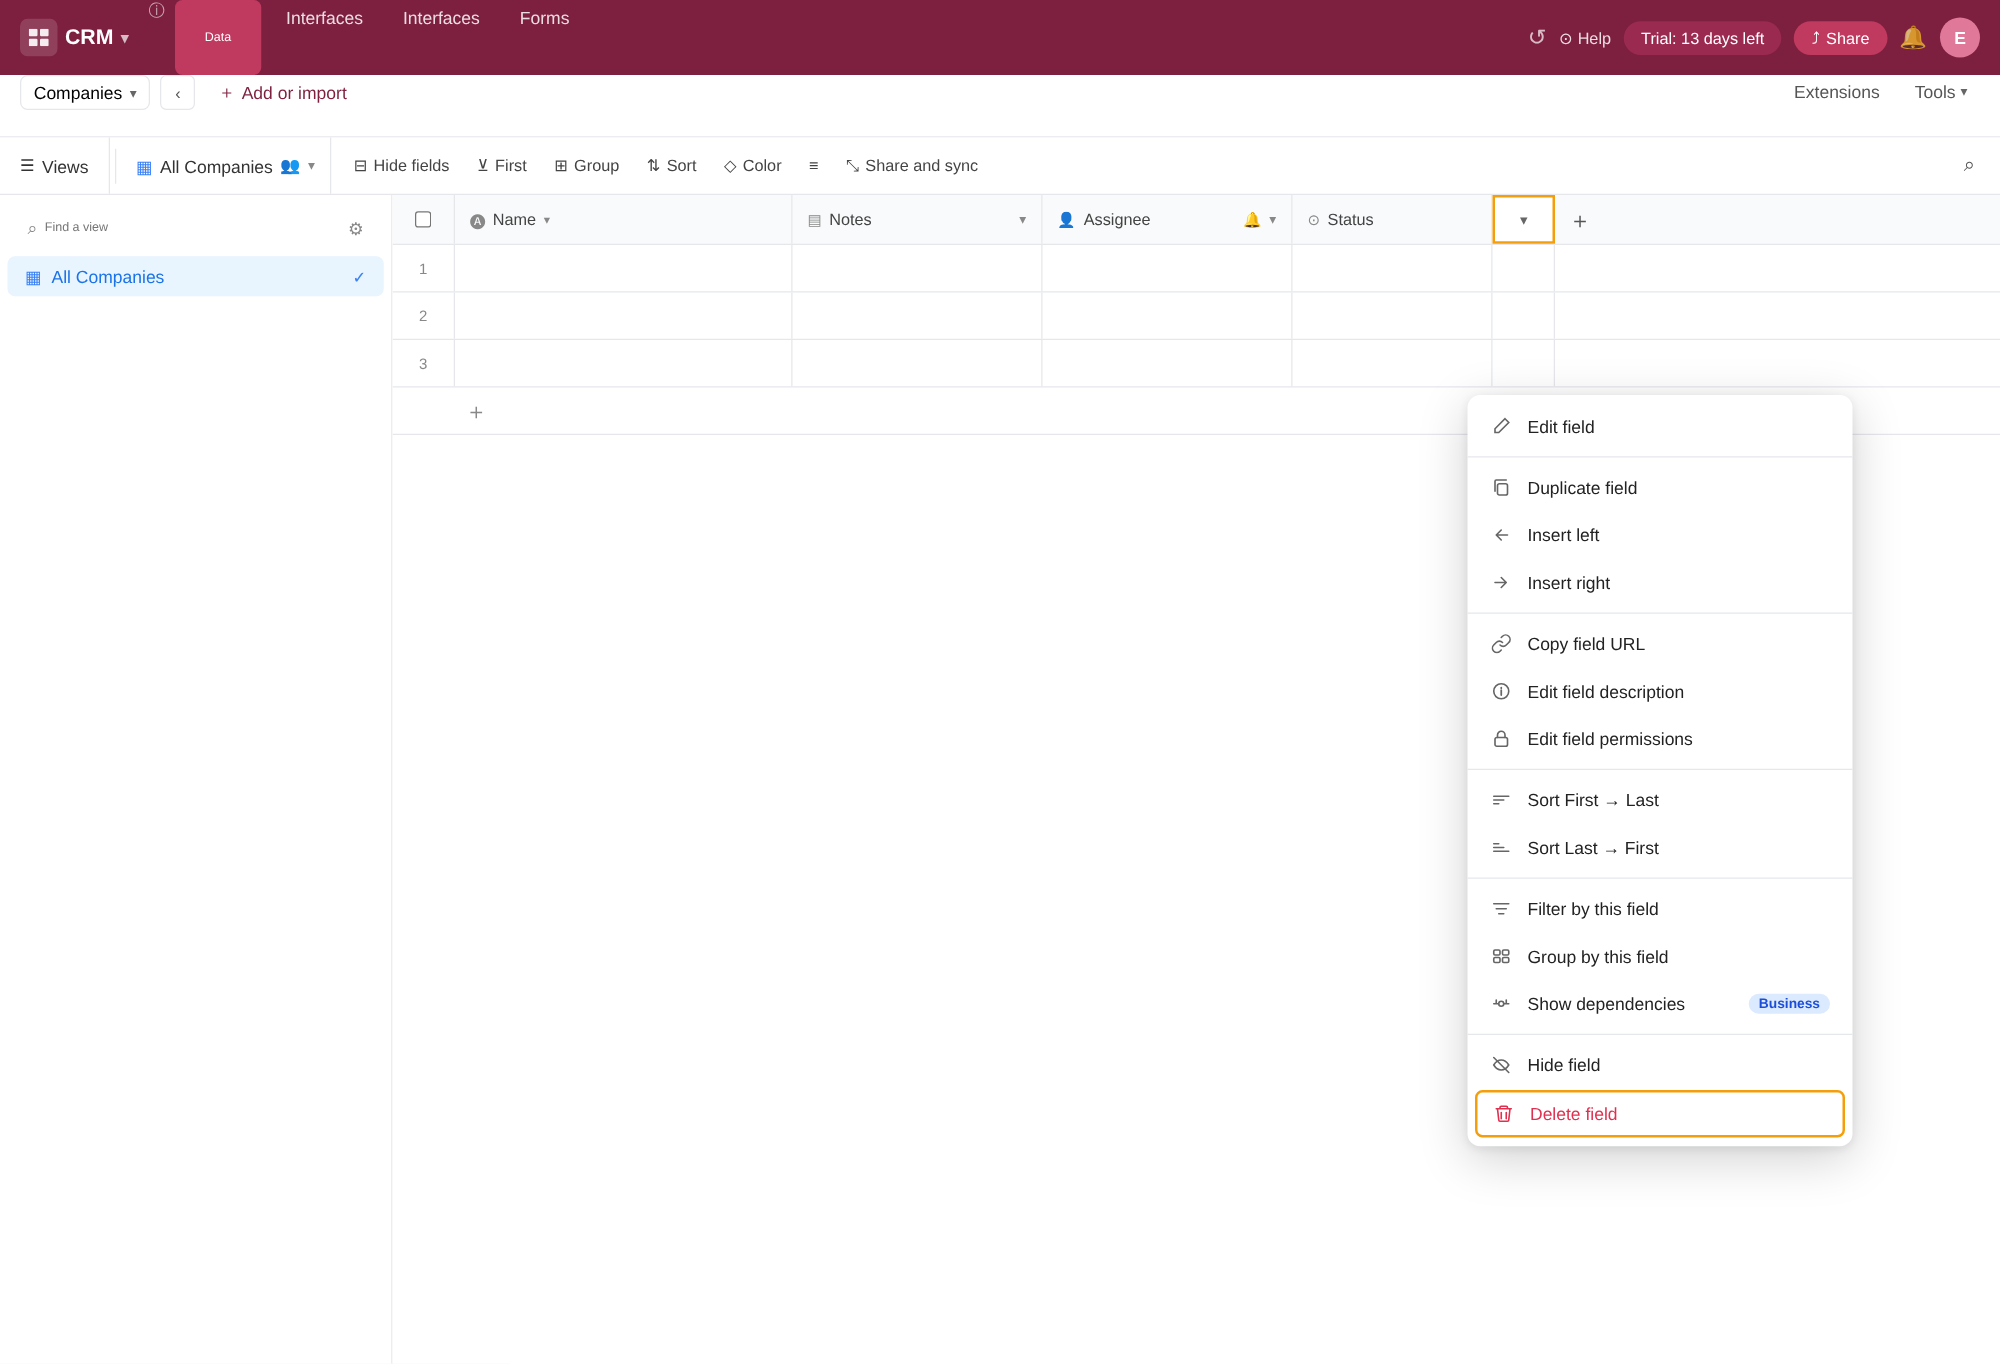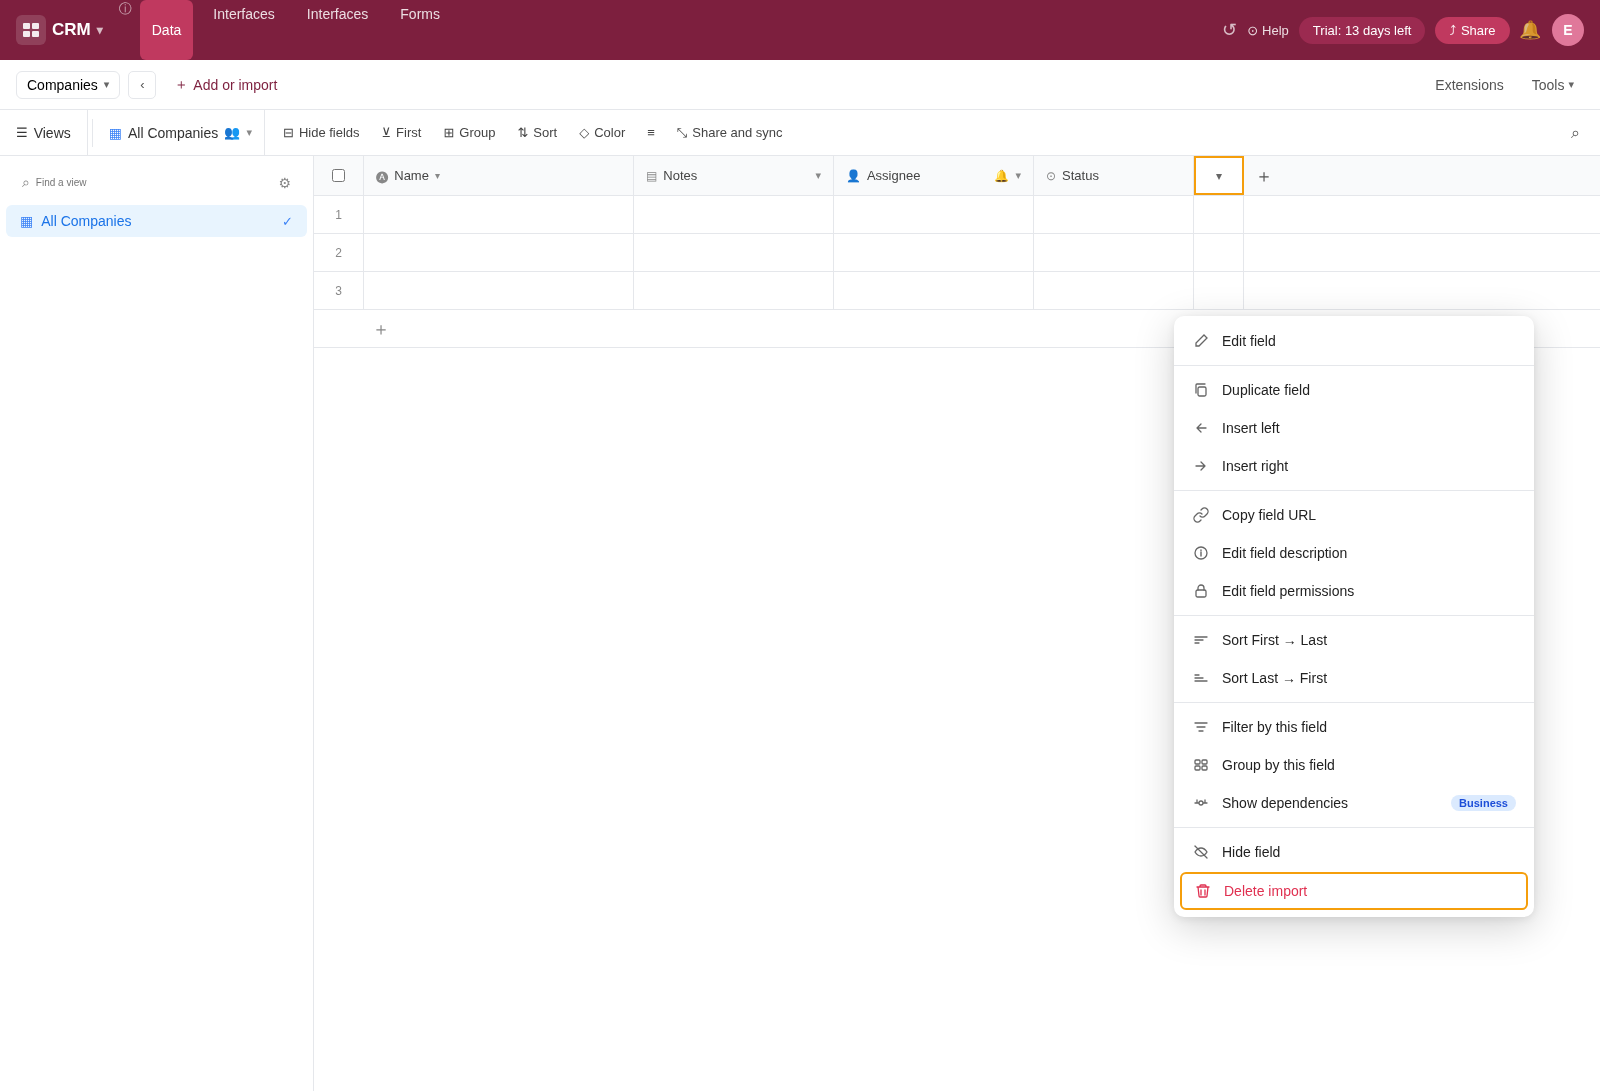--- a/index.html
+++ b/index.html
@@ -32,22 +32,22 @@
       justify-content: center;
       font-size: 14px;
     }
     .nav-logo-chevron { color: rgba(255,255,255,0.7); font-size: 12px; }
     .nav-info-icon { color: rgba(255,255,255,0.6); font-size: 13px; cursor: pointer; }
     .nav-btn {
       background: #9b2a50;
       color: white;
       border: none;
       border-radius: 6px;
-      padding: 6px 12px;
-      font-size: 14px;
+      padding: 6px 24px;
+      font-size: 10px;
       cursor: pointer;
       font-weight: 500;
     }
     .nav-btn.active {
       background: #c0395f;
     }
     .nav-link {
       color: rgba(255,255,255,0.85);
       font-size: 14px;
       cursor: pointer;
@@ -89,21 +89,21 @@
       font-weight: 700;
       font-size: 14px;
       cursor: pointer;
     }
 
     
     .second-row {
       background: white;
       height: 50px;
       display: flex;
-      align-items: center;
+      align-items: flex-start;
       padding: 0 16px;
       border-bottom: 1px solid #e5e7eb;
       gap: 8px;
     }
     .companies-tab {
       display: flex;
       align-items: center;
       gap: 6px;
       background: white;
       border: 1px solid #e5e7eb;
@@ -374,21 +374,21 @@
       cursor: pointer;
       padding: 4px 8px;
       border-radius: 4px;
     }
 
     
     .context-menu {
       position: absolute;
       top: 160px;
       left: 860px;
-      width: 360px;
+      width: 308px;
       background: white;
       border-radius: 10px;
       box-shadow: 0 10px 40px rgba(0,0,0,0.18), 0 2px 8px rgba(0,0,0,0.08);
       z-index: 100;
       padding: 6px 0;
     }
     .menu-item {
       display: flex;
       align-items: center;
       gap: 12px;
@@ -752,19 +752,19 @@
         </span>
         <span>Hide field</span>
       </div>
 
       <div class="menu-item danger focused">
         <span class="menu-item-icon">
           <svg width="16" height="16" viewBox="0 0 16 16" fill="none">
               <path d="M2 4h12M5 4V3a1 1 0 011-1h4a1 1 0 011 1v1M6 7v5M10 7v5M3 4l1 9a1 1 0 001 1h6a1 1 0 001-1l1-9" stroke="#e03050" stroke-width="1.3" stroke-linecap="round"></path>
             </svg>
         </span>
-        <span>Delete import</span>
+        <span>Delete field</span>
       </div>
 
     </div>
 
   </div>
 </div>
 
 </body></html>

